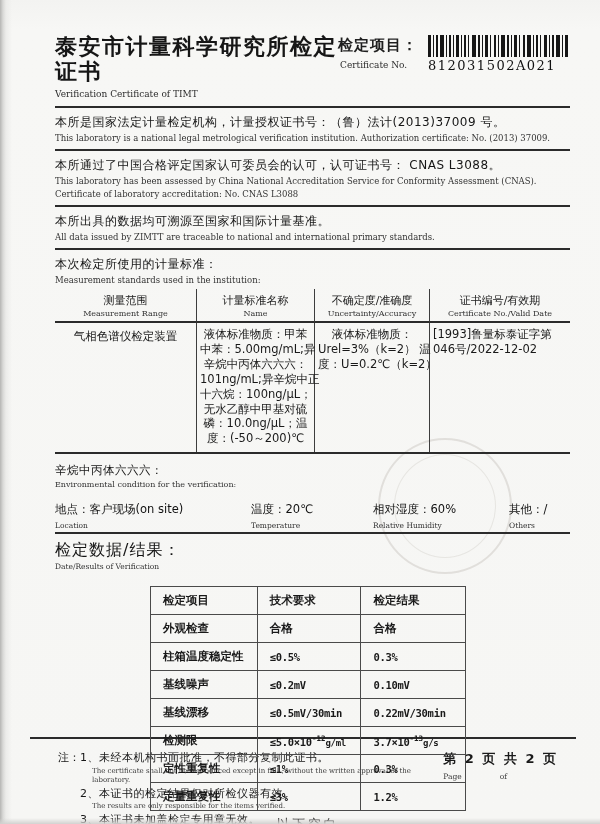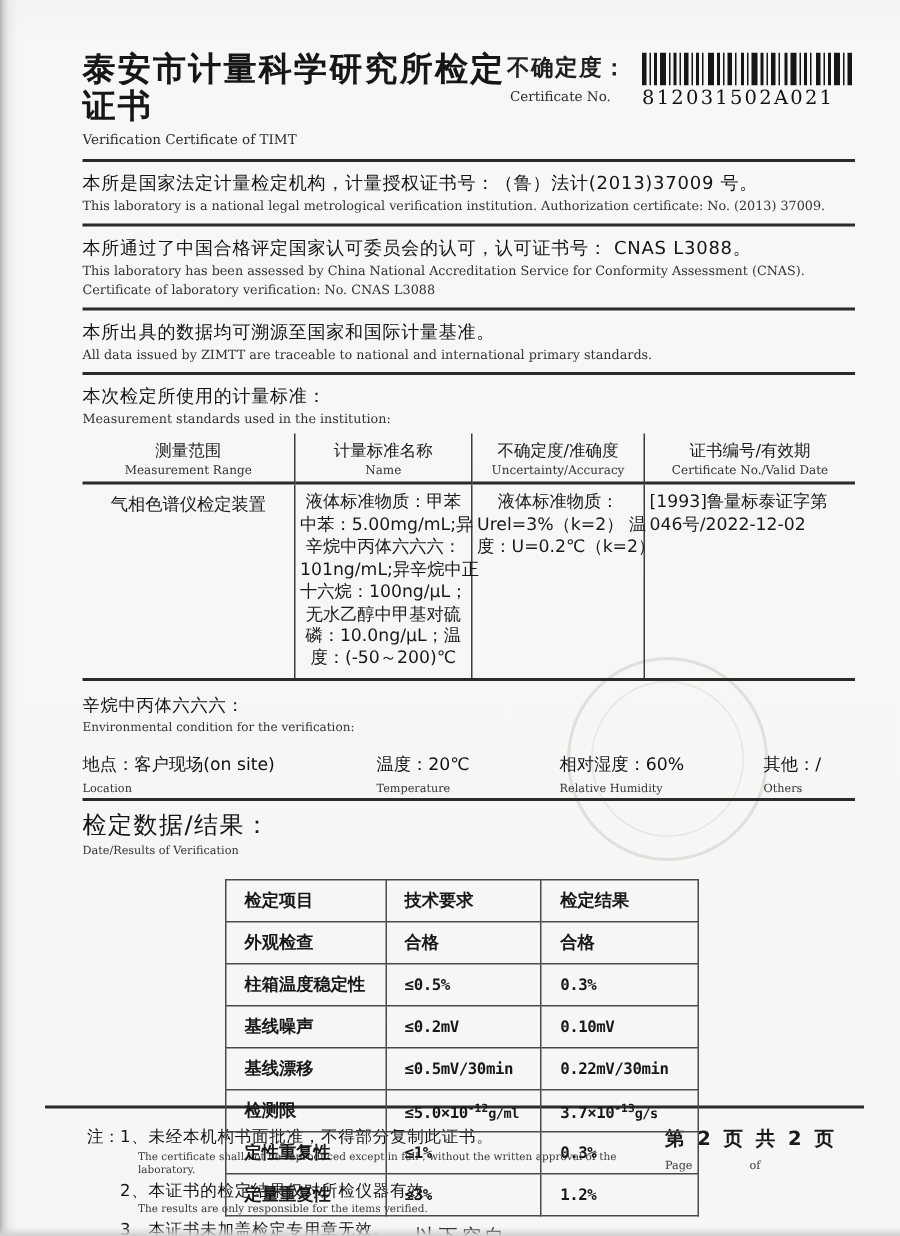--- a/index.html
+++ b/index.html
@@ -115,21 +115,21 @@
   <div class="stamp"></div>
 
   <div class="content">
 
     <div class="hdr">
       <div>
         <div class="title-cn">泰安市计量科学研究所检定证书</div>
         <div class="title-en">Verification Certificate of TIMT</div>
       </div>
       <div class="certno">
-        <div class="certno-cn">不确定度：</div>
+        <div class="certno-cn">检定项目：</div>
         <div class="certno-en">Certificate No.</div>
       </div>
       <div class="barcode-box">
         <svg width="142" height="22" viewBox="0 0 142 22">
           <g fill="#161616">
             <rect x="0" y="0" width="3" height="22"></rect>
               <rect x="5" y="0" width="1" height="22"></rect>
             <rect x="8" y="0" width="2" height="22"></rect>
               <rect x="12" y="0" width="4" height="22"></rect>
             <rect x="18" y="0" width="1" height="22"></rect>
@@ -169,21 +169,21 @@
     </div>
     <hr class="rule">
 
     <div class="stmt">
       <div class="stmt-cn">本所是国家法定计量检定机构，计量授权证书号：（鲁）法计(2013)37009 号。</div>
       <div class="stmt-en">This laboratory is a national legal metrological verification institution. Authorization certificate: No. (2013) 37009.</div>
     </div>
     <div class="stmt">
       <div class="stmt-cn">本所通过了中国合格评定国家认可委员会的认可，认可证书号： CNAS L3088。</div>
       <div class="stmt-en">This laboratory has been assessed by China National Accreditation Service for Conformity Assessment (CNAS).</div>
-      <div class="stmt-en">Certificate of laboratory verification: No. CNAS L3088</div>
+      <div class="stmt-en">Certificate of laboratory accreditation: No. CNAS L3088</div>
     </div>
     <div class="stmt">
       <div class="stmt-cn">本所出具的数据均可溯源至国家和国际计量基准。</div>
       <div class="stmt-en">All data issued by ZIMTT are traceable to national and international primary standards.</div>
     </div>
 
     <div class="stmt" style="border-bottom:none;padding-bottom:0;">
       <div class="stmt-cn">本次检定所使用的计量标准：</div>
       <div class="stmt-en">Measurement standards used in the institution:</div>
     </div>

